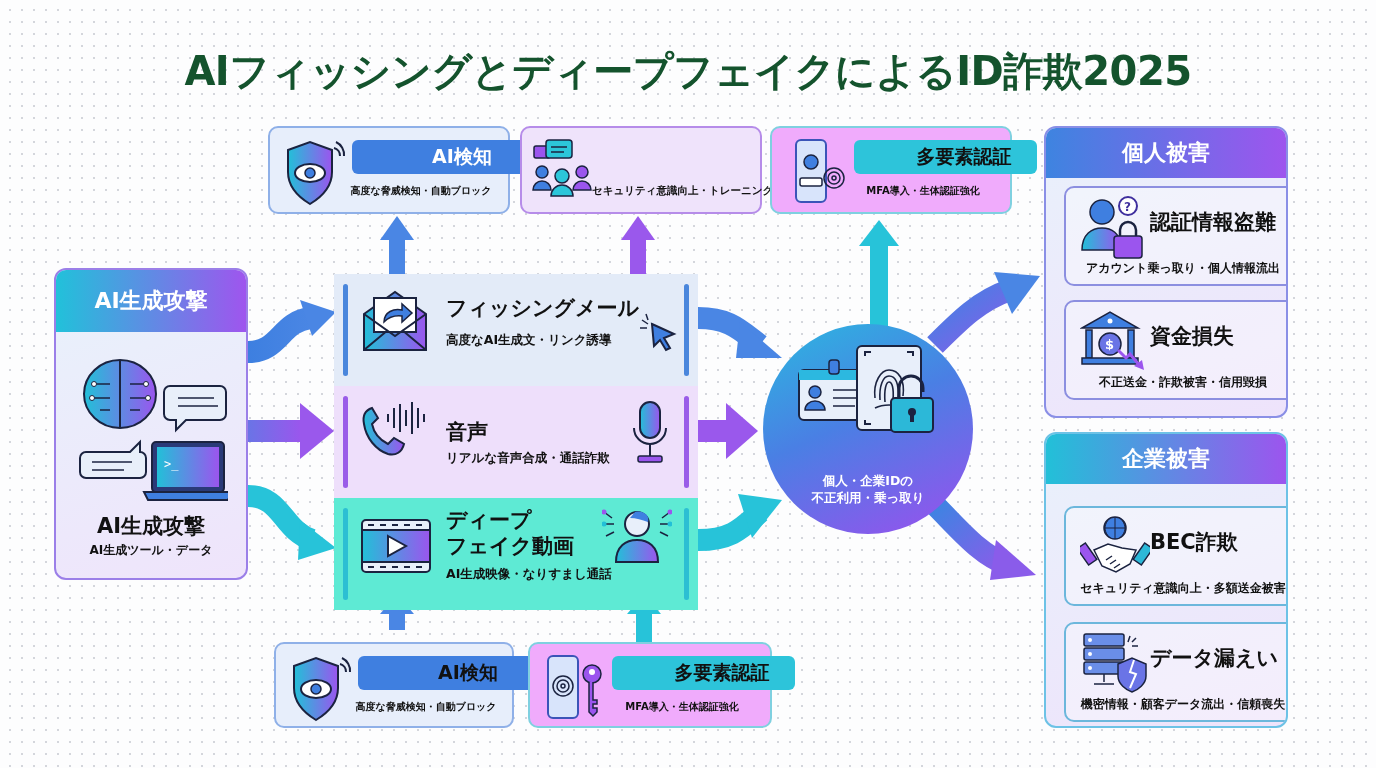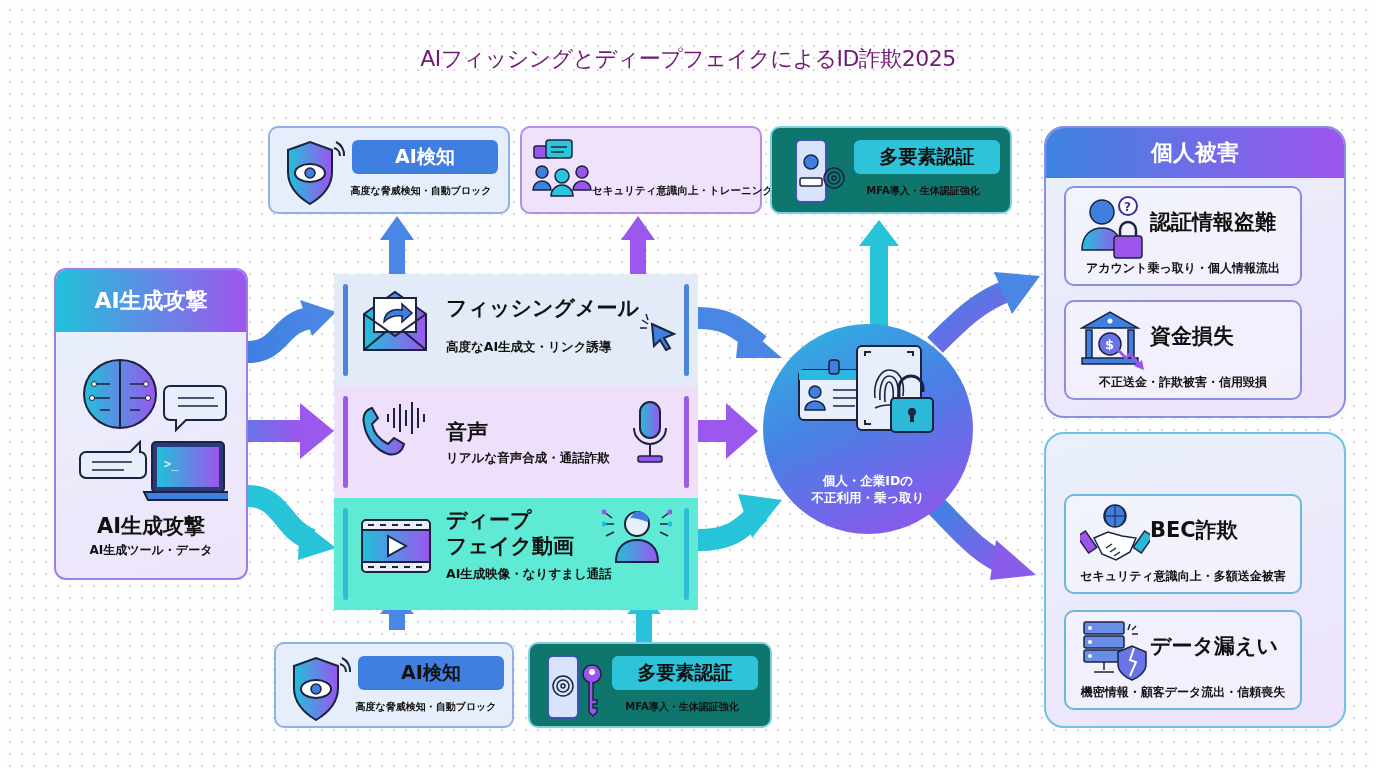--- a/index.html
+++ b/index.html
@@ -2,31 +2,31 @@
 <html><head>
 <meta charset="utf-8">
 <style>
   html,body{margin:0;padding:0;}
   body{width:1376px;height:768px;position:relative;overflow:hidden;
     background-color:#fdfdfe;
     background-image:radial-gradient(circle,#d4d6dc 1px,transparent 1.3px);
     background-size:12px 12px;background-position:4px 4px;
     font-family:"DejaVu Sans","Liberation Sans",sans-serif;color:#111;}
   .abs{position:absolute;}
-  .title{left:0;top:44px;width:1376px;text-align:center;font-size:22px;font-weight:normal;letter-spacing:-0.5px;color:#701a75;}
+  .title{left:0;top:44px;width:1376px;text-align:center;font-size:40px;font-weight:bold;letter-spacing:-0.5px;color:#14532d;}
   
   .def{border-radius:10px;border:2px solid;box-sizing:border-box;}
-  .def .pill{position:absolute;left:82px;top:12px;width:146px;height:34px;border-radius:6px;display:flex;align-items:center;justify-content:center;font-size:19px;font-weight:bold;}
+  .def .pill{position:absolute;left:82px;top:12px;width:146px;height:34px;border-radius:6px;display:flex;align-items:center;justify-content:center;font-size:19px;font-weight:bold;padding-left:37px;}
   .def .sub{position:absolute;left:70px;right:6px;top:56px;font-size:10px;font-weight:bold;text-align:center;white-space:nowrap;}
   .def svg{position:absolute;left:10px;top:10px;}
   .def-blue{background:#e7eefb;border-color:#8fb0e8;}
   .def-blue .pill{background:#3f7fe0;color:#fff;}
   .def-purple{background:#efe3fb;border-color:#b68ce9;}
   .def-purple .pill{background:#a060ea;color:#fff;}
-  .def-teal{background:#0f766e;border-color:#7fd0e0;}
+  .def-teal{background:#f0abfc;border-color:#7fd0e0;}
   .def-teal .pill{background:#2dc4da;color:#111;}
   
   .src{left:54px;top:268px;width:194px;height:312px;border-radius:12px;overflow:hidden;
     border:2px solid #9b7fe8;box-sizing:border-box;background:linear-gradient(160deg,#e8f2fb,#efe4fb);}
   .src .hdr{height:62px;background:linear-gradient(90deg,#21c1da,#9f55ee);color:#fff;font-size:22px;font-weight:bold;display:flex;align-items:center;justify-content:center;}
   .src .name{position:absolute;left:0;right:0;top:242px;text-align:center;font-size:21px;font-weight:bold;}
   .src .sub{position:absolute;left:0;right:0;top:272px;text-align:center;font-size:12px;font-weight:bold;}
   
   .atk{left:334px;width:364px;height:112px;}
   .atk .bar{position:absolute;top:10px;bottom:10px;width:5px;border-radius:3px;}
@@ -35,26 +35,26 @@
   .atk .sub{position:absolute;font-size:12.5px;font-weight:bold;white-space:nowrap;}
   .atk1{top:274px;background:#e3ebf8;} .atk1 .bar{background:#4a86dc;}
   .atk2{top:386px;background:#eedffb;} .atk2 .bar{background:#9a5ce8;}
   .atk3{top:498px;background:#5eead4;} .atk3 .bar{background:#2cbfd3;}
   
   .hub{left:763px;top:324px;width:210px;height:210px;border-radius:50%;
     background:linear-gradient(155deg,#2bb8e0 0%,#4a7fe4 45%,#9b4fee 100%);}
   .hub .name{position:absolute;left:0;right:0;top:120px;text-align:center;color:#fff;font-size:21px;font-weight:bold;}
   .hub .sub{position:absolute;left:0;right:0;top:148px;text-align:center;color:#fff;font-size:12.5px;font-weight:bold;line-height:17px;}
   
-  .imp{left:1044px;width:302px;border-radius:20px;overflow:hidden;border:2px solid;box-sizing:border-box;background:linear-gradient(160deg,#e9f1fb,#eee3fb);}
+  .imp{left:1044px;width:244px;border-radius:12px;overflow:hidden;border:2px solid;box-sizing:border-box;background:linear-gradient(160deg,#e9f1fb,#eee3fb);}
   .imp .hdr{height:50px;color:#fff;font-size:22px;font-weight:bold;display:flex;align-items:center;justify-content:center;}
   .imp1{top:126px;height:292px;border-color:#8a8fe6;} .imp1 .hdr{background:linear-gradient(90deg,#3e84e0,#9e55ee);}
   .imp2{top:432px;height:296px;border-color:#6dc2e6;} .imp2 .hdr{background:linear-gradient(90deg,#22c0d8,#9c55ee);}
   .card{position:absolute;left:18px;width:238px;height:100px;border-radius:10px;border:2px solid;box-sizing:border-box;background:rgba(255,255,255,0.35);}
-  .imp1 .card{border-color:#8c8fe0;} .imp2 .card{border-color:#6cb7dc;}
+  .imp1 .card{border-color:#8c8fe0;} .imp2 .card{border-color:#6cb7dc;margin-top:12px;}
   .card .name{position:absolute;left:84px;top:20px;font-size:21px;font-weight:bold;white-space:nowrap;}
   .card .sub{position:absolute;left:0;right:0;top:72px;text-align:center;font-size:12px;font-weight:bold;white-space:nowrap;}
   .card svg{position:absolute;left:14px;top:6px;}
   svg.arrows{position:absolute;left:0;top:0;}
 </style>
 </head>
 <body>
 
 <div class="abs title">AIフィッシングとディープフェイクによるID詐欺2025</div>
 
@@ -227,21 +227,21 @@
           <stop offset="0" stop-color="#22c0d8"></stop>
           <stop offset="1" stop-color="#9b55ee"></stop>
         </linearGradient>
       </defs>
     <path d="M2 26 L33 4 L64 26 V62 H2 Z" fill="url(#env)" stroke="#1b2340" stroke-width="2"></path>
     <rect x="12" y="10" width="42" height="34" fill="#fff" stroke="#1b2340" stroke-width="2"></rect>
     <path d="M22 34 C22 24,32 20,40 22 L40 16 L50 25 L40 34 L40 28 C32 27,26 30,22 34 Z" fill="#3f7fe0" stroke="#1b2340" stroke-width="1.5"></path>
     <path d="M2 26 L33 48 L64 26 M2 62 L26 42 M64 62 L40 42" stroke="#1b2340" stroke-width="2" fill="none"></path>
   </svg>
   <div class="name" style="left:112px;top:22px;">フィッシングメール</div>
-  <div class="sub" style="left:112px;top:65px;">高度なAI生成文・リンク誘導</div>
+  <div class="sub" style="left:112px;top:58px;">高度なAI生成文・リンク誘導</div>
   <svg class="abs" style="left:304px;top:38px;" width="40" height="42" viewBox="0 0 40 42">
     <path d="M4 8 l6 4 M8 2 l2 6 M2 16 l7 0" stroke="#1b2340" stroke-width="1.5"></path>
     <path d="M14 12 L36 22 L26 26 L32 36 L28 38 L22 28 L16 34 Z" fill="#3f7fe0" stroke="#1b2340" stroke-width="2"></path>
   </svg>
 </div>
 
 <div class="abs atk atk2">
   <div class="bar bl"></div>
     <div class="bar br"></div>
   <svg class="abs" style="left:24px;top:14px;" width="80" height="66" viewBox="0 0 80 66">
@@ -366,20 +366,21 @@
       <text x="25" y="41" font-family="DejaVu Sans, sans-serif" font-size="13" font-weight="bold" fill="#fff">$</text>
       <path d="M38 42 L46 50 L50 46 L60 58" stroke="#9b55ee" stroke-width="3" fill="none"></path>
       <polygon points="54,58 64,62 62,52" fill="#9b55ee"></polygon>
     </svg>
     <div class="name">資金損失</div>
     <div class="sub">不正送金・詐欺被害・信用毀損</div>
   </div>
 </div>
 
 <div class="abs imp imp2">
+  <div class="hdr">企業被害</div>
   <div class="card" style="top:60px;">
     <svg width="70" height="66" viewBox="0 0 70 66">
       <circle cx="35" cy="14" r="11" fill="#3f7fe0" stroke="#1b2340" stroke-width="1.5"></circle>
       <path d="M24 14 h22 M35 3 v22 M28 6 c-4 6,-4 10,0 16 M42 6 c4 6,4 10,0 16" stroke="#1b2340" stroke-width="1" fill="none"></path>
       <rect x="2" y="30" width="10" height="20" transform="rotate(-35 7 40)" fill="#9b55ee" stroke="#1b2340" stroke-width="1.5"></rect>
       <rect x="58" y="30" width="10" height="20" transform="rotate(35 63 40)" fill="#2cb8d8" stroke="#1b2340" stroke-width="1.5"></rect>
       <path d="M14 36 L28 30 L42 34 L56 36 L50 50 L36 58 L22 52 Z" fill="#fff" stroke="#1b2340" stroke-width="1.5"></path>
       <path d="M26 46 l6 -4 M30 50 l6 -4 M34 54 l6 -4" stroke="#1b2340" stroke-width="1.5"></path>
     </svg>
     <div class="name">BEC詐欺</div>

